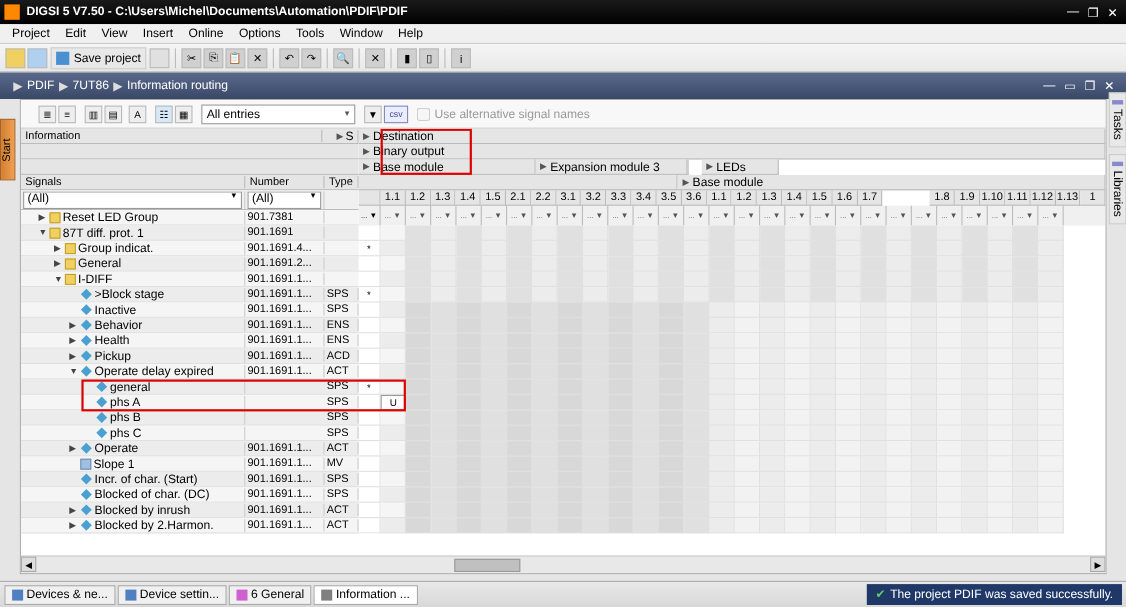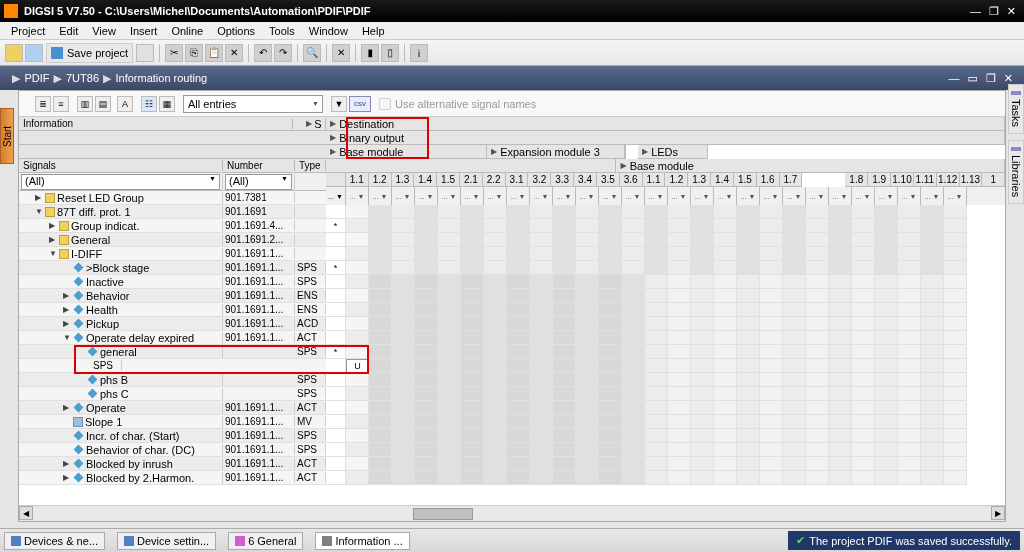--- a/index.html
+++ b/index.html
@@ -103,21 +103,21 @@
     .hscroll .arr-r { position: absolute; right: 0; width: 14px; height: 14px; background: #ddd; border: 1px solid #aaa; display: flex; align-items: center; justify-content: center; font-size: 8px; cursor: pointer; }
     
     
     .info-panel { height: 20px; border-top: 1px solid #aaa; background: #e8e8e8; display: flex; align-items: center; justify-content: flex-end; padding: 0 8px; gap: 8px; }
     .info-panel .pbtn { border: 1px solid #bbb; background: #f0f0f0; padding: 1px 6px; cursor: pointer; display: flex; align-items: center; gap: 3px; font-size: 10px; }
     .info-panel .pbtn.active { background: #d8e8f8; border-color: #88b; font-weight: bold; color: #2060a0; }
     .info-panel .pbtn .pi { width: 10px; height: 10px; background: #888; }
     
     
     .status-bar { position: absolute; bottom: 0; left: 0; right: 0; height: 24px; background: linear-gradient(#e8e8e8, #d8d8d8); border-top: 1px solid #aaa; display: flex; align-items: center; padding: 0 4px; }
-    .status-bar .tab { border: 1px solid #aaa; background: #f0f0f0; padding: 2px 6px; margin-right: 12px; cursor: pointer; display: flex; align-items: center; gap: 3px; font-size: 10px; }
+    .status-bar .tab { border: 1px solid #aaa; background: #f0f0f0; padding: 2px 6px; margin-right: 2px; cursor: pointer; display: flex; align-items: center; gap: 3px; font-size: 10px; }
     .status-bar .tab.active { background: #fff; }
     .status-bar .tab .ti { width: 10px; height: 10px; background: #888; }
     .status-bar .save-status { margin-left: auto; background: #203868; color: #fff; padding: 3px 8px; display: flex; align-items: center; gap: 4px; font-size: 10px; }
     .status-bar .save-status .check { color: #60d060; }
   </style>
 </head>
 <body>
 
 <div class="title-bar">
   <div class="app-icon"></div>
@@ -368,20 +368,26 @@
               <div class="cell info">
                 <span class="tree-indent" style="width: 56px; display: inline-block;"></span>
                 <span class="tree-exp"></span>
                 <span class="tree-ico diamond"></span>
                 <span>general</span>
               </div>
               <div class="cell num"></div>
               <div class="cell type">SPS</div>
             </div>
             <div class="data-row">
+              <div class="cell info">
+                <span class="tree-indent" style="width: 56px; display: inline-block;"></span>
+                <span class="tree-exp"></span>
+                <span class="tree-ico diamond"></span>
+                <span>phs A</span>
+              </div>
               <div class="cell num"></div>
               <div class="cell type">SPS</div>
             </div>
             <div class="data-row">
               <div class="cell info">
                 <span class="tree-indent" style="width: 56px; display: inline-block;"></span>
                 <span class="tree-exp"></span>
                 <span class="tree-ico diamond"></span>
                 <span>phs B</span>
               </div>
@@ -426,21 +432,21 @@
                 <span>Incr. of char. (Start)</span>
               </div>
               <div class="cell num">901.1691.1...</div>
               <div class="cell type">SPS</div>
             </div>
             <div class="data-row">
               <div class="cell info">
                 <span class="tree-indent" style="width: 42px; display: inline-block;"></span>
                 <span class="tree-exp"></span>
                 <span class="tree-ico diamond"></span>
-                <span>Behavior of char. (DC)</span>
+                <span>Blocked of char. (DC)</span>
               </div>
               <div class="cell num">901.1691.1...</div>
               <div class="cell type">SPS</div>
             </div>
             <div class="data-row">
               <div class="cell info">
                 <span class="tree-indent" style="width: 42px; display: inline-block;"></span>
                 <span class="tree-exp">▶</span>
                 <span class="tree-ico diamond"></span>
                 <span>Blocked by inrush</span>

